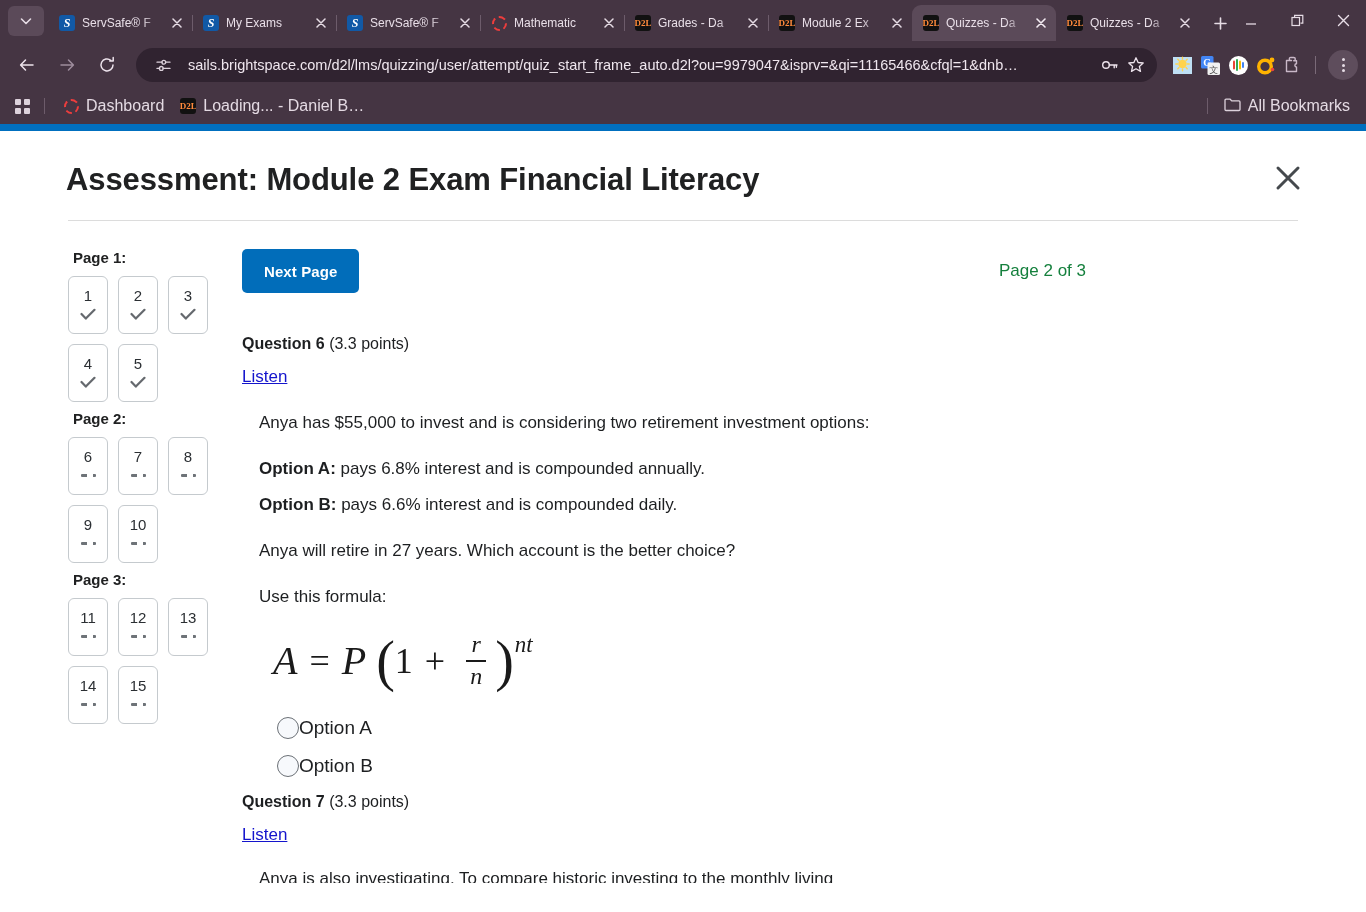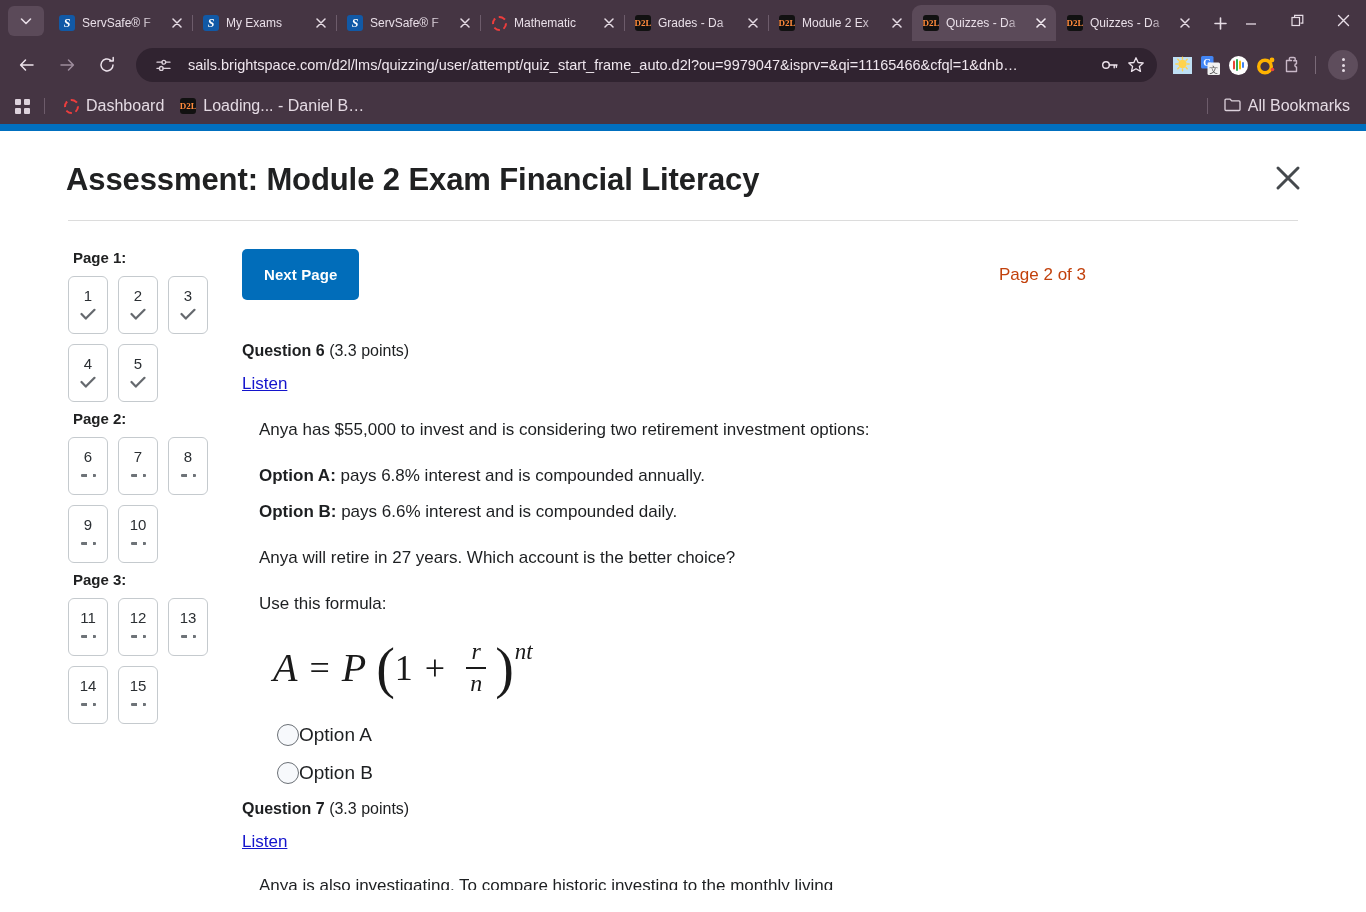--- a/index.html
+++ b/index.html
@@ -151,24 +151,24 @@
   .dash { width: 15px; height: 3px; background: #6e7378; border-radius: 1px;
           box-shadow: 0 0 0 0 transparent; position: relative; }
   .dash::after { content:""; position:absolute; left:-0px; top:0;
           width:6px; height:3px; background:#fff; left:6px; }
 
   
   .qcol { flex: 1 1 auto; padding-right: 280px; padding-left: 10px; }
   .qtop { display: flex; align-items: center; }
   .next-btn {
     background: #016dba; color: #fff; border: none; border-radius: 5px;
-    font-size: 15px; font-weight: 700; padding: 0 22px; height: 51px;
+    font-size: 15px; font-weight: 700; padding: 0 22px; height: 44px;
     cursor: pointer; font-family: "Liberation Sans", sans-serif; letter-spacing: .1px;
   }
-  .page-of { margin-left: auto; font-size: 17px; color: #c2410c; white-space: nowrap; }
+  .page-of { margin-left: auto; font-size: 17px; color: #15803d; white-space: nowrap; }
 
   .qhead { margin-top: 42px; font-size: 16px; color: #1d1f21; }
   .qhead b { font-weight: 700; }
   .qhead .pts { font-weight: 400; }
   .listen {
     display: inline-block; margin-top: 14px; font-size: 17px; color: #1414cc;
     text-decoration: underline; cursor: pointer;
   }
   .qbody { margin-top: 24px; padding-left: 17px; }
   .qbody p { font-size: 17px; color: #1d1f21; line-height: 1.45; margin-bottom: 21px; }

